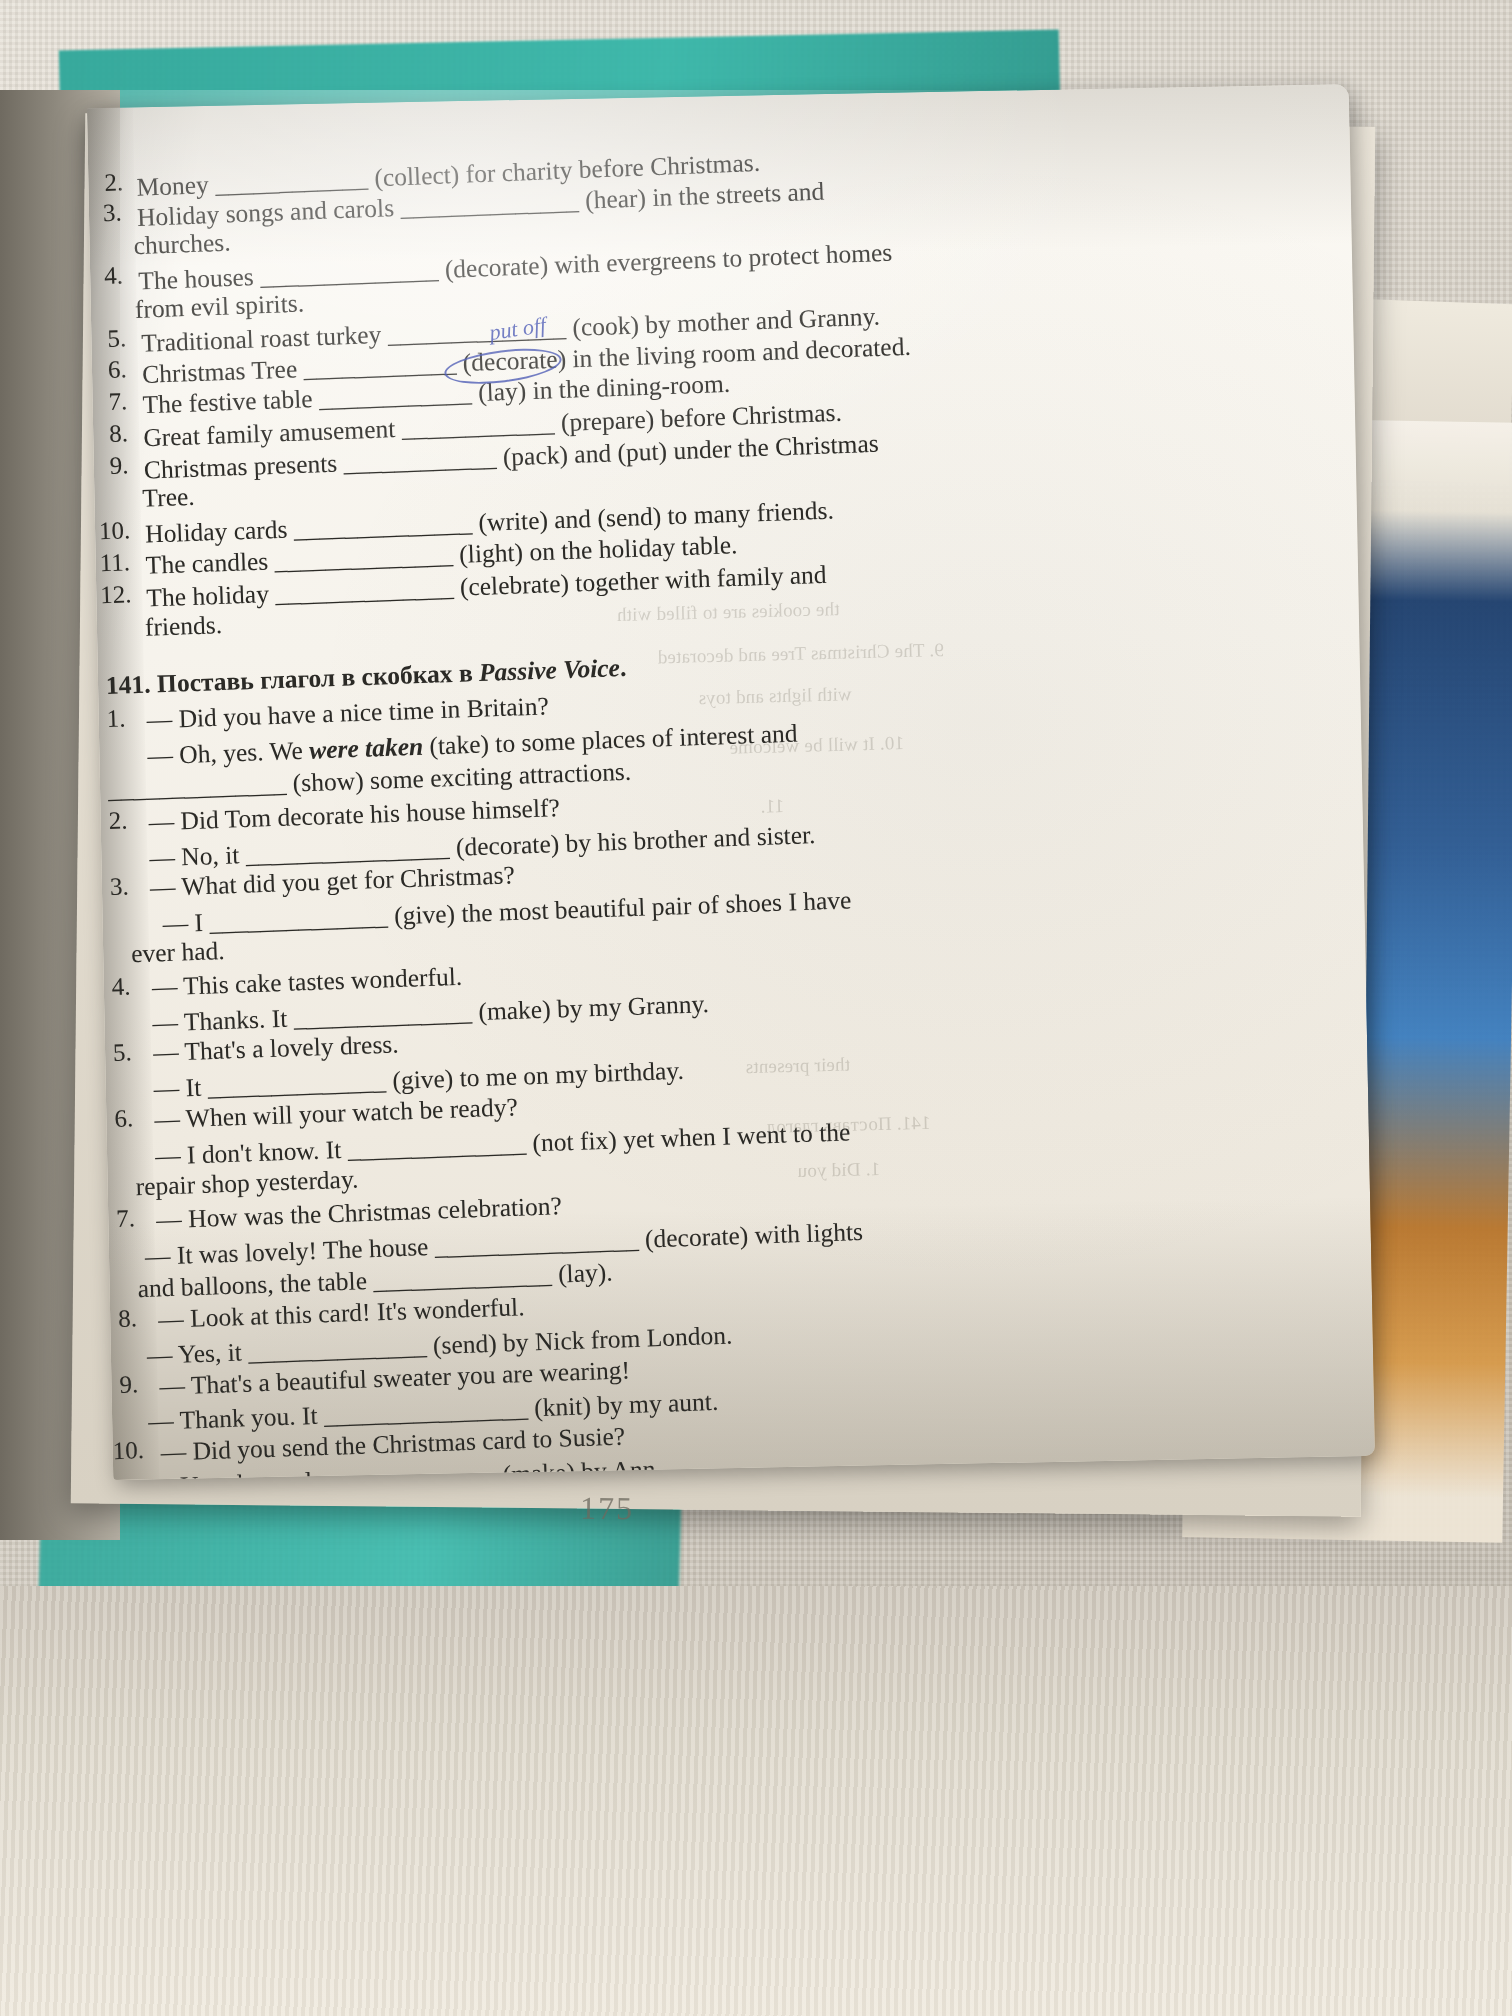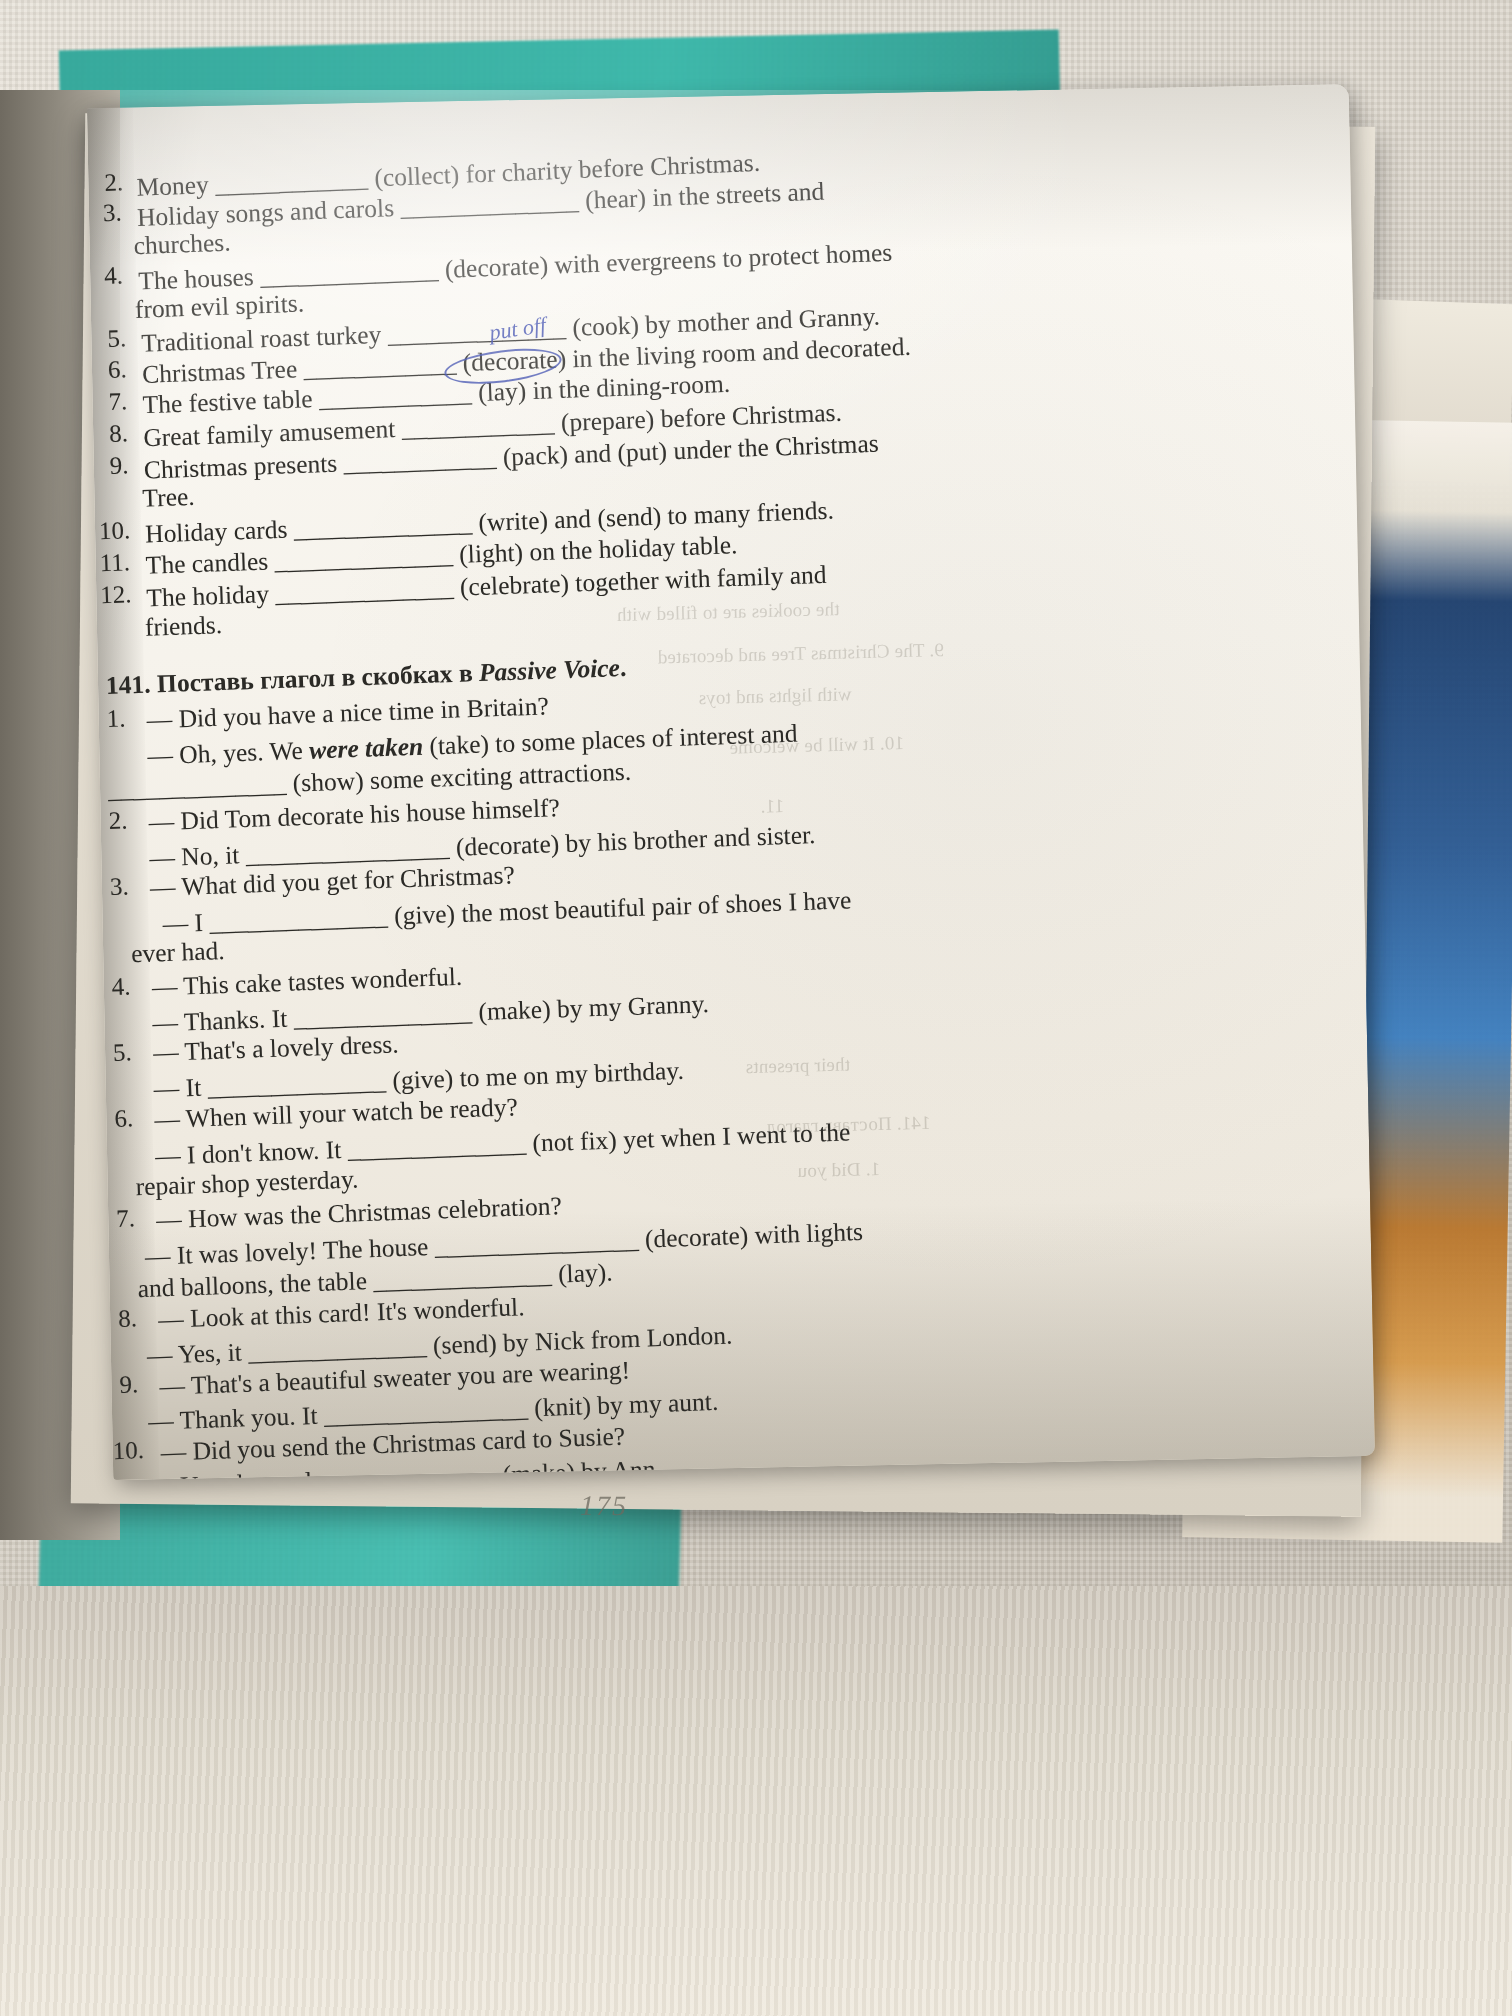--- a/index.html
+++ b/index.html
@@ -153,24 +153,23 @@
   .hand-circle {
     position: absolute;
     border: 2px solid #2d3ea8;
     border-radius: 50%/50%;
     opacity: 0.8;
     transform: rotate(-6deg);
   }
   .footnum {
     position: absolute;
     color: #6d6a5f;
-    font-size: 28px;
+    font-size: 32px;
     letter-spacing: 2px;
     opacity: 0.75;
-    font-style: italic;
   }
   .glare {
     position: absolute;
     left: 120px; top: 90px; width: 980px; height: 420px;
     background: radial-gradient(ellipse at 35% 20%, rgba(255,255,255,0.45), rgba(255,255,255,0) 70%);
     pointer-events: none;
   }
 </style>
 </head>
 <body>

